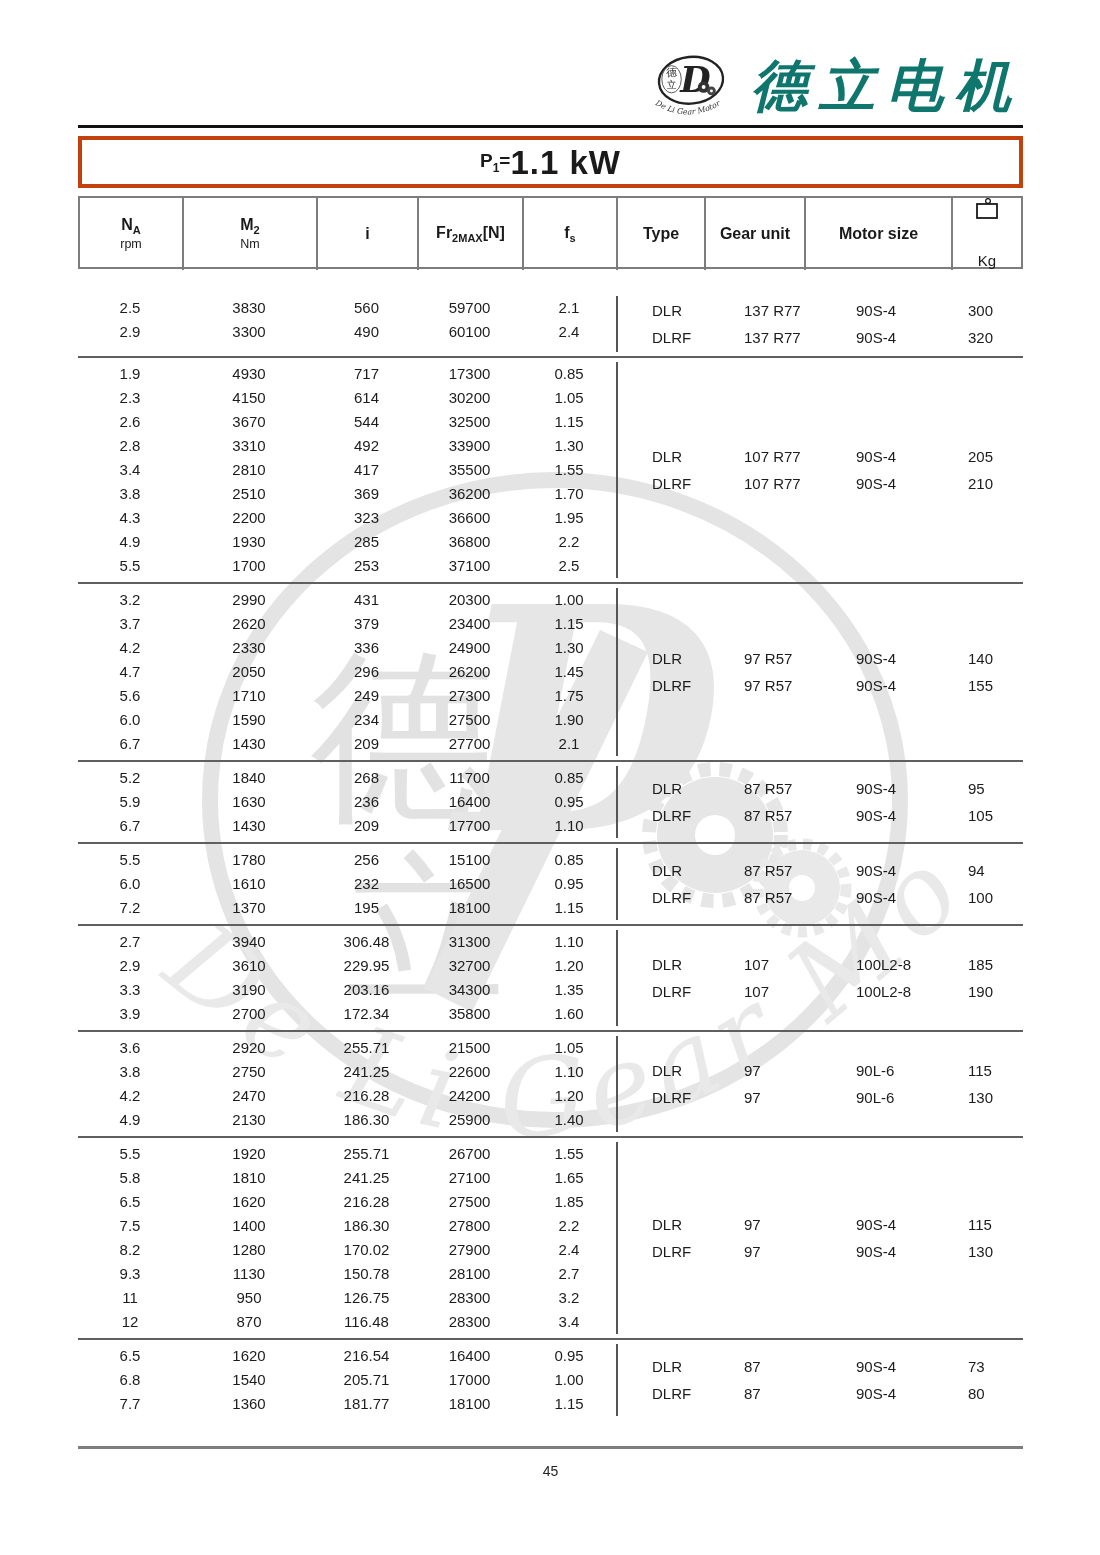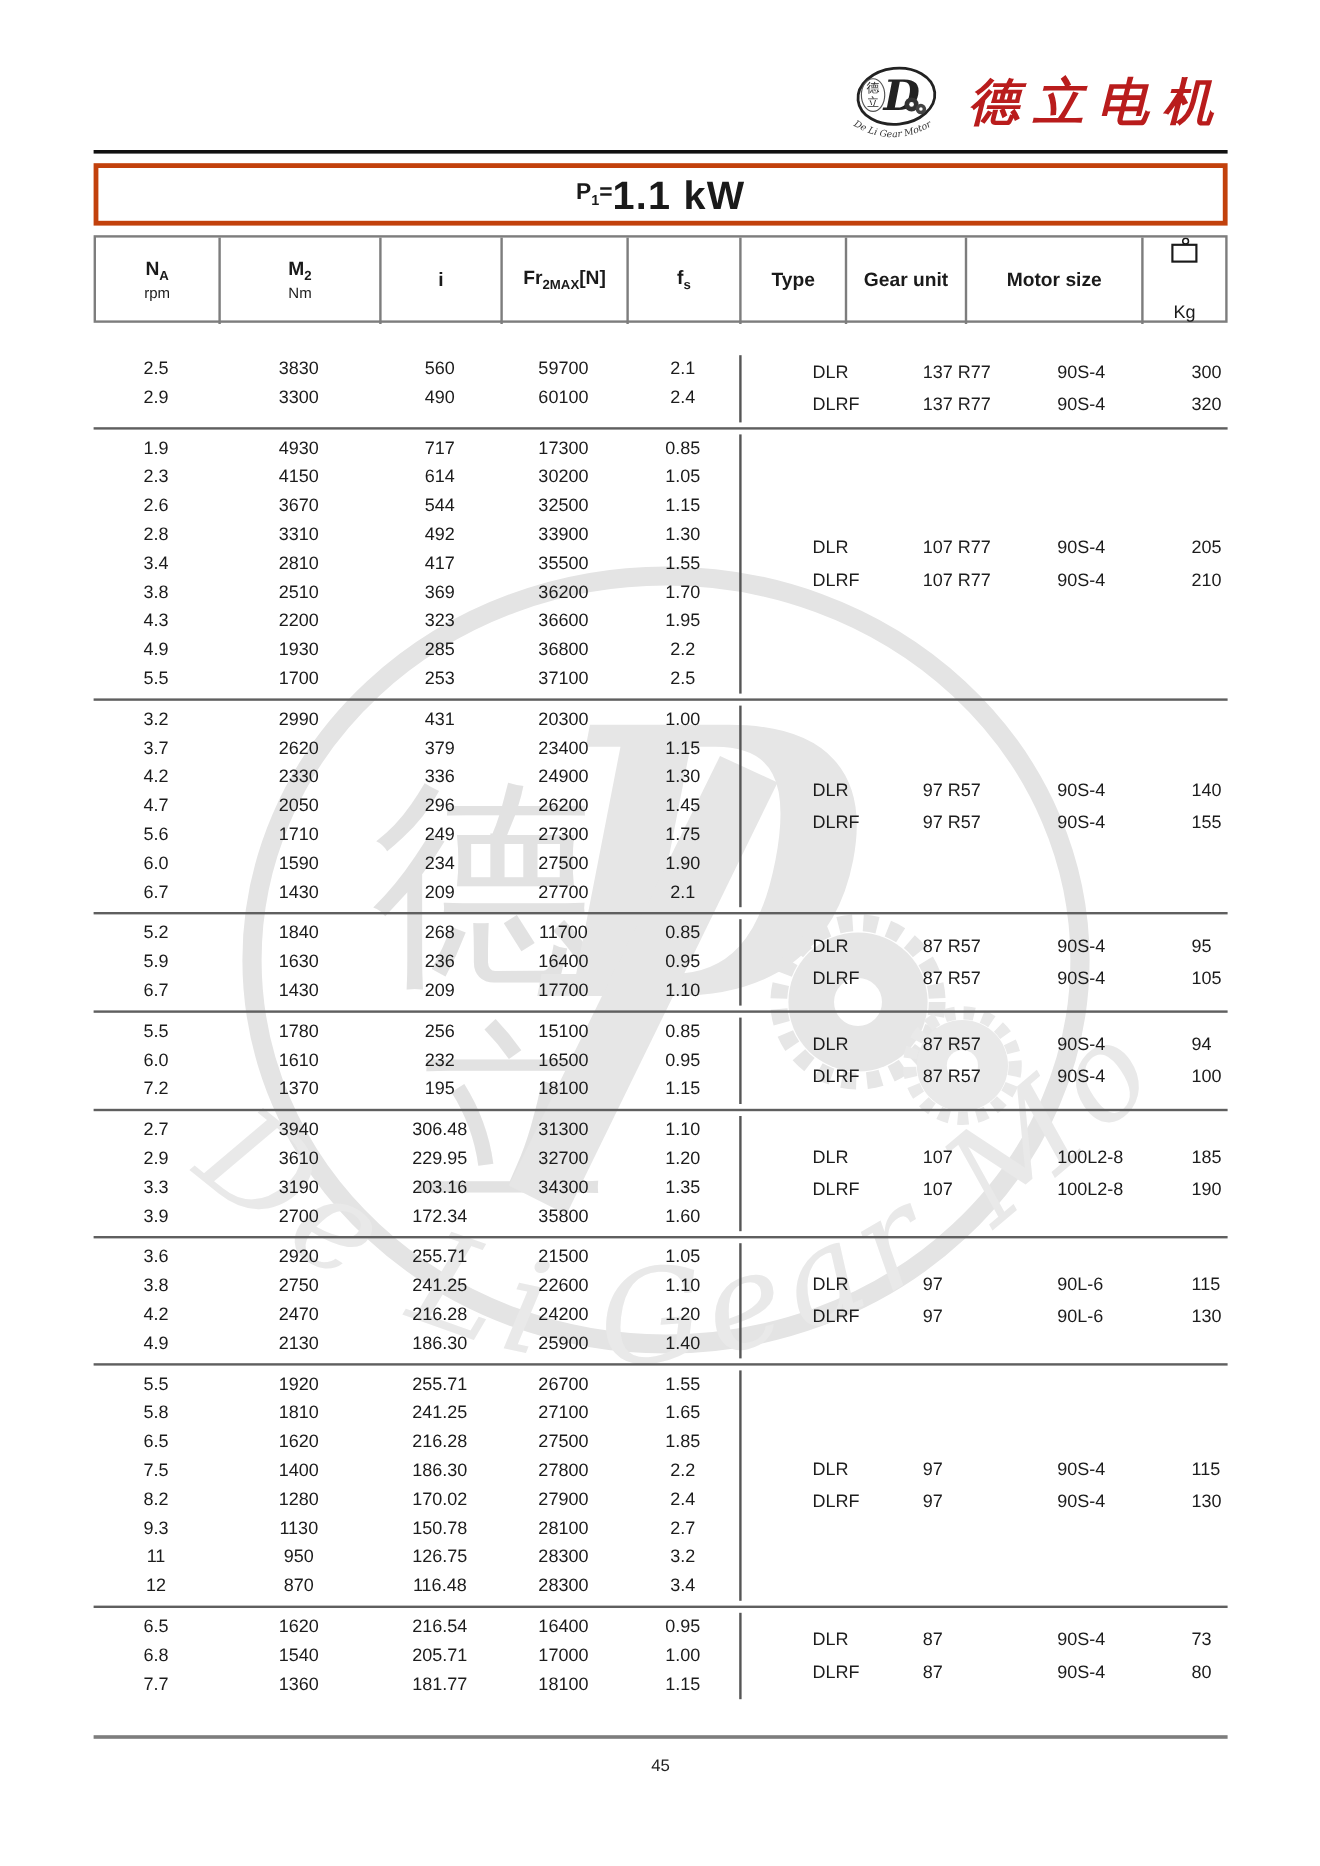--- a/index.html
+++ b/index.html
@@ -34,25 +34,25 @@
   
   .logo-row {
     display: flex;
     justify-content: flex-end;
     align-items: center;
     gap: 16px;
     height: 72px;
   }
   .brand-name {
     font-family: "DejaVu Serif", serif;
-    font-size: 42px;
+    font-size: 56px;
     font-weight: bold;
     font-style: italic;
     letter-spacing: 12px;
-    color: #b91c1c;
+    color: #0f766e;
     line-height: 1;
     padding-bottom: 6px;
   }
   .emblem-zh { font-family: "DejaVu Serif", serif; fill: #2a2a2a; }
   .emblem-d { font-family: "DejaVu Serif", serif; font-style: italic; font-weight: bold; fill: #222; }
   .emblem-arc { font-family: "DejaVu Serif", serif; font-style: italic; fill: #333; }
 
   .top-rule { height: 3px; background: #111; margin-top: 1px; }
 
   .heading-row { position: relative; height: 30px; margin-top: 10px; }
@@ -114,21 +114,20 @@
     text-align: center;
     font-size: 15px;
     line-height: 24px;
     color: #1c1c1c;
   }
   .block-right {
     width: 407px;
     border-left: 2px solid #555;
     display: flex;
     align-items: center;
-    padding-left: 25px;
   }
   .vr-wrap { width: 100%; }
   .vrow {
     display: grid;
     grid-template-columns: 86px 100px 147px 72px;
     height: 25px;
     margin: 2px 0;
   }
   .vcell { font-size: 15px; line-height: 25px; color: #1c1c1c; text-align: left; }
   .v-type  { padding-left: 34px; }

